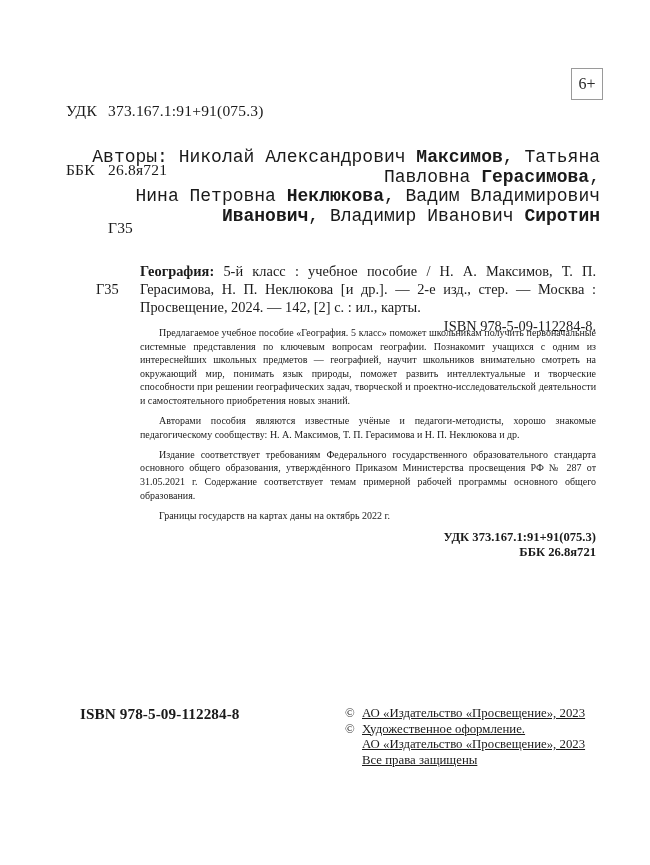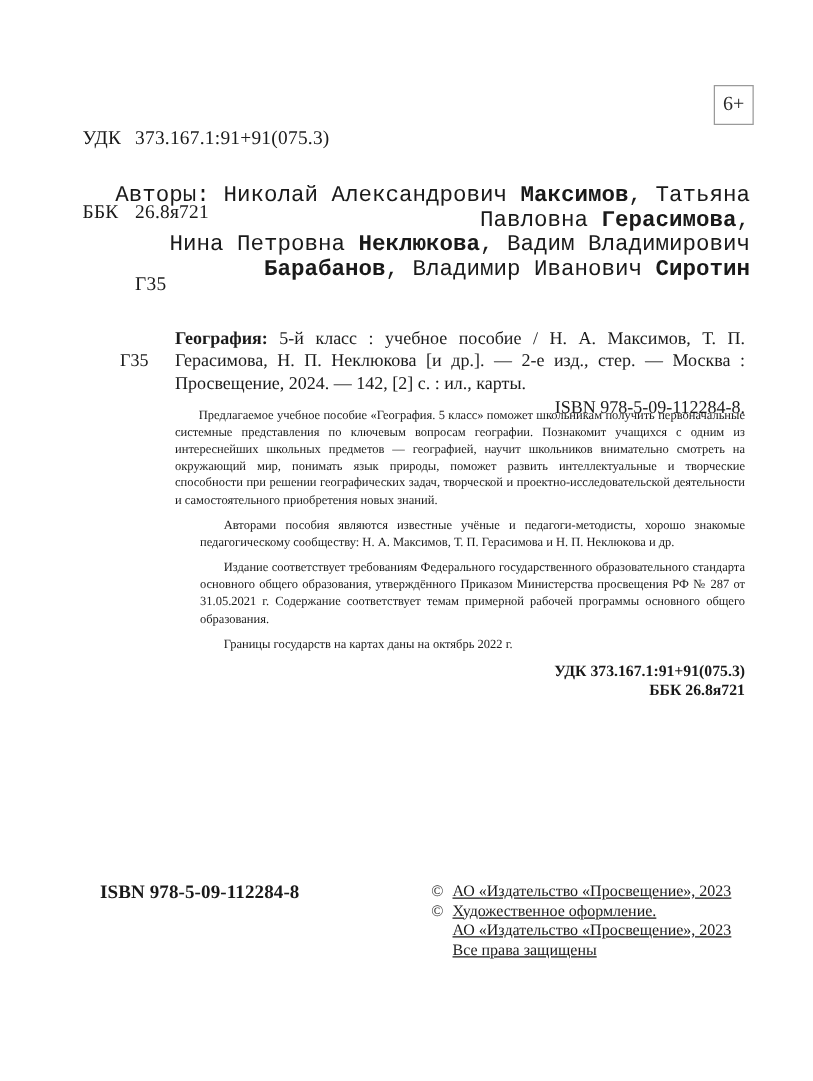--- a/index.html
+++ b/index.html
@@ -114,21 +114,20 @@
     text-align: justify;
     text-justify: inter-word;
     hyphens: manual;
   }
   .annotation p {
     margin: 0;
     text-indent: 19px;
   }
   .annotation p + p {
     margin-top: 6.5px;
-    margin-left: 20px;
   }
 
   
   .class-repeat {
     position: absolute;
     left: 296px;
     top: 530px;
     width: 300px;
     text-align: right;
     font-size: 12.6px;
@@ -176,21 +175,21 @@
   <div class="class-block">
     <span class="class-row"><span class="class-key">УДК</span><span class="class-val">373.167.1:91+91(075.3)</span></span>
     <span class="class-row"><span class="class-key">ББК</span><span class="class-val">26.8я721</span></span>
     <span class="class-row"><span class="class-indent"></span><span class="class-val">Г35</span></span>
   </div>
 
   <div class="age-badge">6+</div>
 
   <div class="authors">
     <div><span>Авторы:</span><span> </span><span>Николай Александрович </span><b>Максимов</b><span>, Татьяна Павловна </span><b>Герасимова</b><span>,</span></div>
-    <div><span>Нина Петровна </span><b>Неклюкова</b><span>, Вадим Владимирович </span><b>Барабанов</b><span>, Владимир Иванович </span><b>Сиротин</b></div>
+    <div><span>Нина Петровна </span><b>Неклюкова</b><span>, Вадим Владимирович </span><b>Иванович</b><span>, Владимир Иванович </span><b>Сиротин</b></div>
   </div>
 
   <div class="biblio">
     <div class="biblio-mark">Г35</div>
     <div class="biblio-body"><b>География:</b><span> 5-й класс : учебное пособие / Н. А. Максимов, Т. П. Герасимова, Н. П. Неклюкова [и др.]. — 2-е изд., стер. — Москва : Просвещение, 2024. — 142, [2] с. : ил., карты.</span></div>
     <div class="biblio-isbn">ISBN 978-5-09-112284-8.</div>
   </div>
 
   <div class="annotation">
     <p>Предлагаемое учебное пособие «География. 5 класс» поможет школьникам получить первоначальные системные представления по ключевым вопросам географии. Познакомит учащихся с одним из интереснейших школьных предметов — географией, научит школьников внимательно смотреть на окружающий мир, понимать язык природы, поможет развить интеллектуальные и творческие способности при решении географических задач, творческой и проектно-исследовательской деятельности и самостоятельного приобретения новых знаний.</p>

